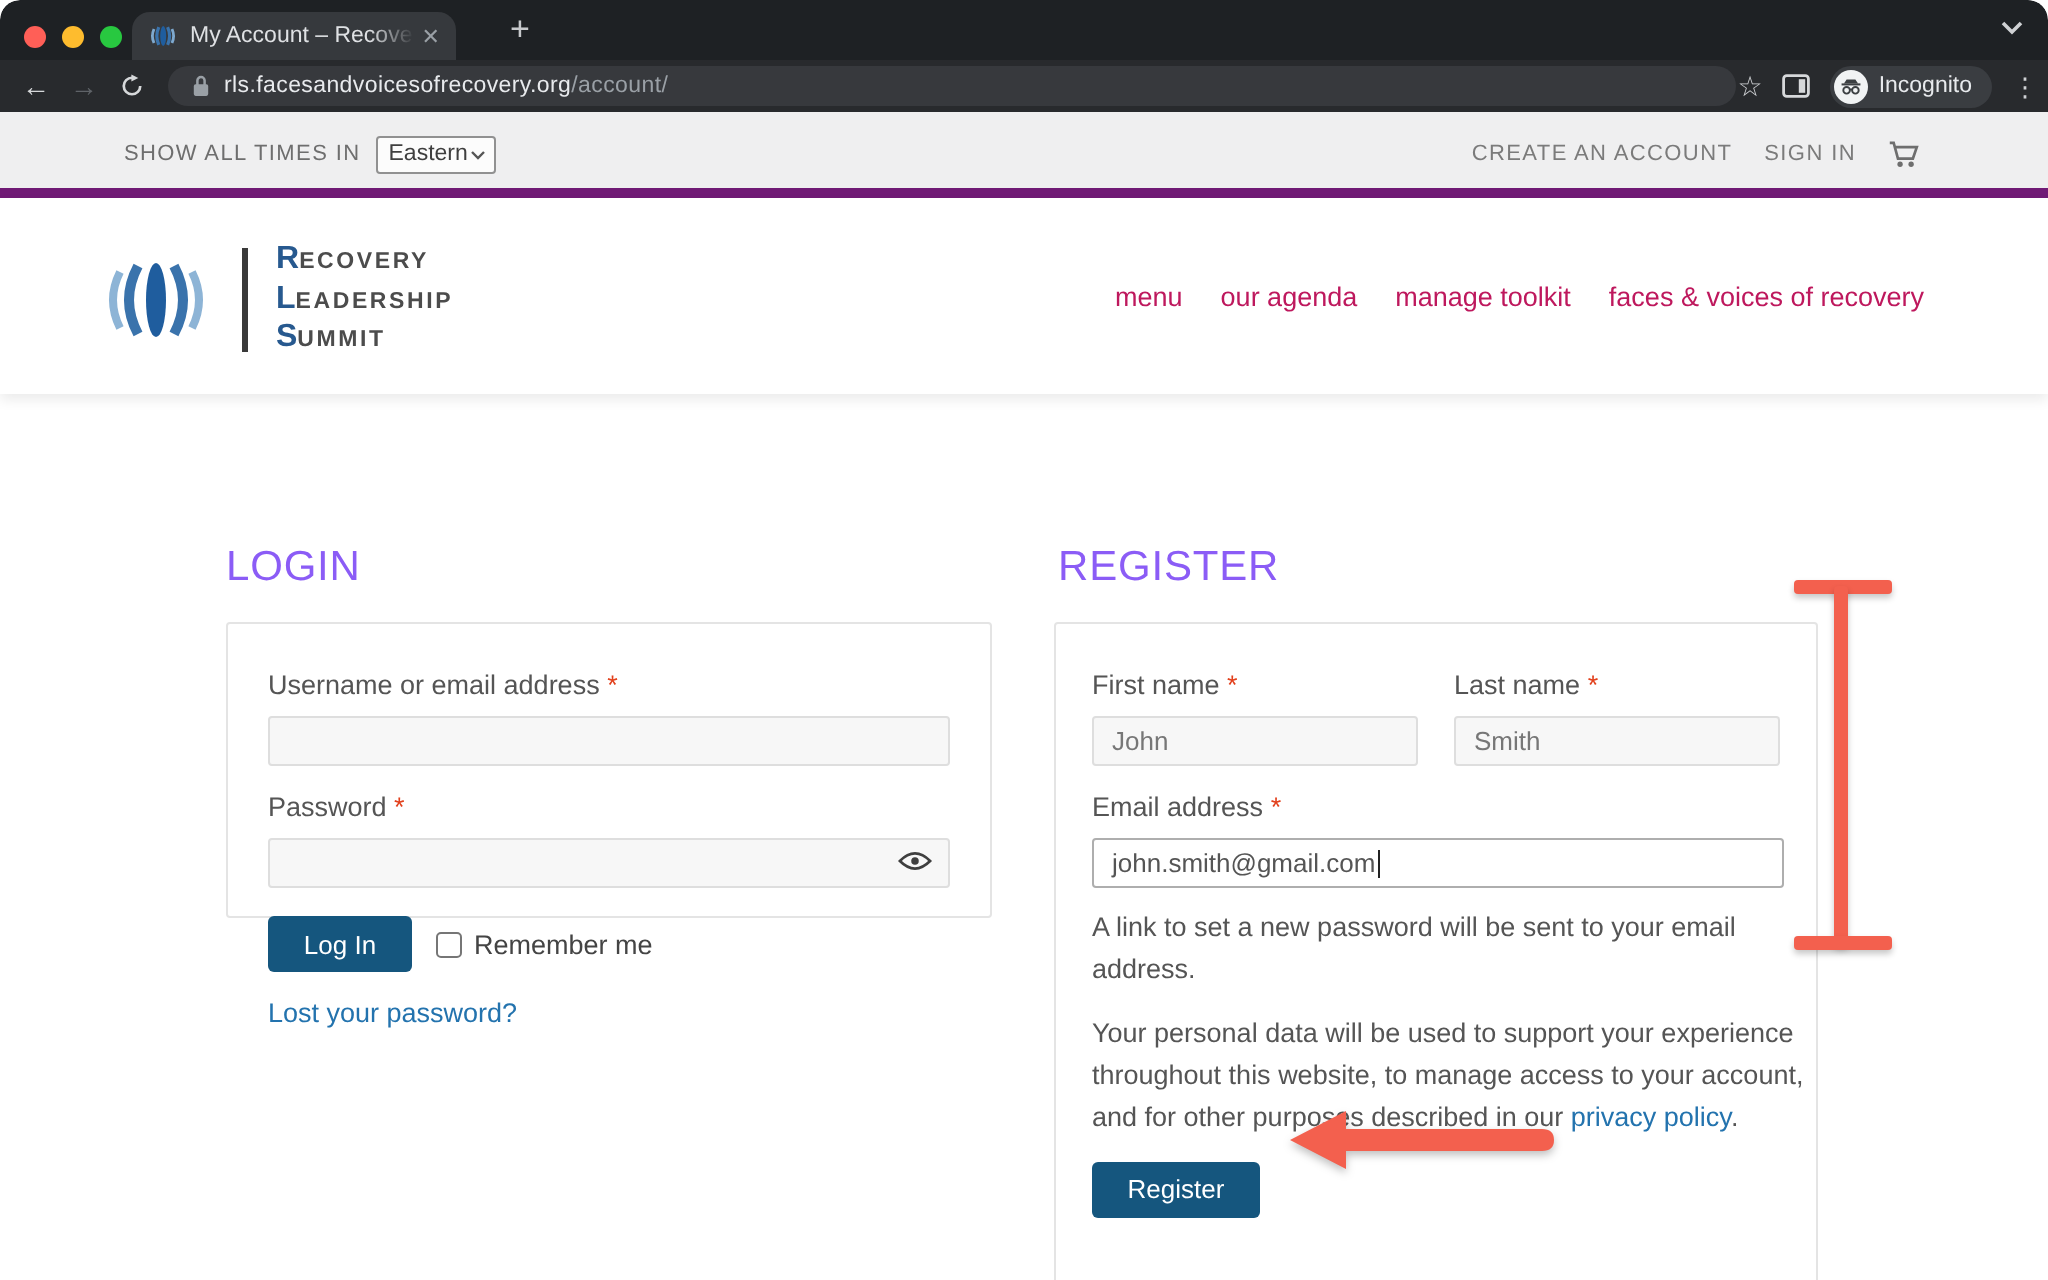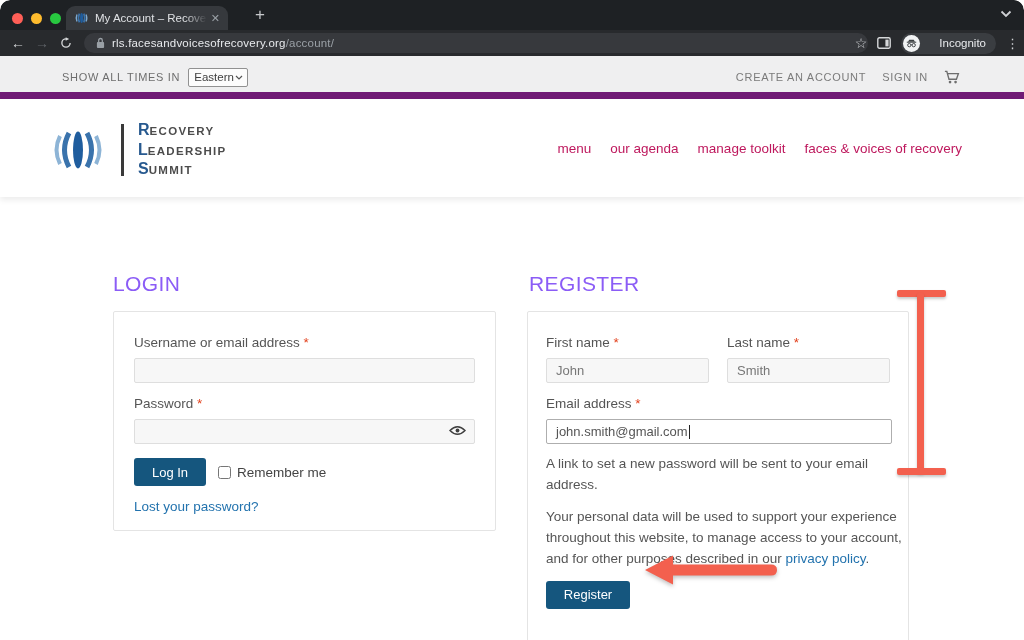--- a/index.html
+++ b/index.html
@@ -29,30 +29,30 @@
   .nav-btn { width:24px; text-align:center; font-size:14px; line-height:26px; }
   .nav-btn.back{ color:#d6d8da; margin-left:6px;} .nav-btn.fwd{ color:#5f6368; }
   .reload-btn { width:24px; display:flex; justify-content:center; align-items:center; height:26px; }
   .urlpill { position:absolute; left:84px; top:3px; width:784px; height:20px; background:#37393d;
              border-radius:10px; display:flex; align-items:center; padding:0 12px; }
   .url-lock { margin-right:7px; display:flex; }
   .url-text { font-size:11.5px; color:#e8eaed; letter-spacing:.2px; }
   .url-path { color:#9aa0a6; }
   .toolbar-right { position:absolute; right:8px; top:0; height:26px; display:flex; align-items:center; gap:10px; }
   .star-icon { color:#cfd1d4; font-size:14px; }
-  .incog-pill { display:flex; align-items:center; gap:19px; background:#3a3d41; border-radius:11px;
+  .incog-pill { display:flex; align-items:center; gap:5px; background:#3a3d41; border-radius:11px;
                 padding:2px 10px 2px 2px; }
   .incog-circle { width:17px; height:17px; border-radius:50%; background:#f1f3f4; display:flex;
                   align-items:center; justify-content:center; }
   .incog-label { font-size:11.5px; color:#e8eaed; }
   .dots-icon { color:#cfd1d4; font-size:13px; letter-spacing:0; width:10px; text-align:center; }
 
   
   .utilbar { position:absolute; left:0; top:56px; width:1024px; height:43px; background:#efeff0;
-             border-bottom:7px solid #701a75; }
+             border-bottom:5px solid #701a75; }
   .util-left { position:absolute; left:62px; top:0; height:42px; display:flex; align-items:center; gap:8px; }
   .util-label { font-size:11px; letter-spacing:.7px; color:#6e6e6e; }
   .tz-select { width:60px; height:19px; background:#fcfcfc; border:1px solid #919191; border-radius:2px;
                display:flex; align-items:center; justify-content:space-between; padding:0 4px 0 5px; }
   .tz-value { font-size:11.5px; color:#3f3f3f; }
   .util-right { position:absolute; right:64px; top:0; height:42px; display:flex; align-items:center; gap:16px; }
   .util-link { font-size:11px; letter-spacing:.7px; color:#7b7b7b; cursor:pointer; }
 
   
   .siteheader { position:absolute; left:0; top:99px; width:1024px; height:98px; background:#fff;
@@ -69,21 +69,21 @@
   .section-heading { position:absolute; font-size:21px; color:#8b5cf6; letter-spacing:.4px; }
   .card { position:absolute; background:#fff; border:1px solid #e4e4e4; border-radius:2px; }
   .field-label { font-size:13.5px; color:#555; }
   .req { color:#e2401c; }
   .text-input { width:100%; height:25px; background:#f7f7f7; border:1px solid #dedede; border-radius:2px;
                 font-family:"Liberation Sans",sans-serif; font-size:13px; color:#777; padding:0 9px; }
   .btn-blue { background:#15567e; color:#fff; border:none; border-radius:3px; font-family:"Liberation Sans",sans-serif;
               font-size:13px; cursor:pointer; }
   .blue-link { color:#2373ae; font-size:13.5px; cursor:pointer; text-decoration:none; }
 
-  .login-card { left:113px; top:311px; width:383px; height:220px; padding:23px 20px 0 20px; }
+  .login-card { left:113px; top:311px; width:383px; height:148px; padding:23px 20px 0 20px; }
   .login-card .field-label { display:block; margin-bottom:8px; }
   .login-card .text-input { margin-bottom:13px; }
   .pw-wrap { position:relative; }
   .eye-icon { position:absolute; right:9px; top:6px; }
   .login-row { display:flex; align-items:center; gap:12px; margin-top:1px; }
   .login-btn { width:72px; height:28px; }
   .remember { display:flex; align-items:center; gap:6px; }
   .remember input { width:13px; height:13px; accent-color:#fff; }
   .remember-label { font-size:13.5px; color:#444; }
   .lost-link { display:inline-block; margin-top:13px; }

